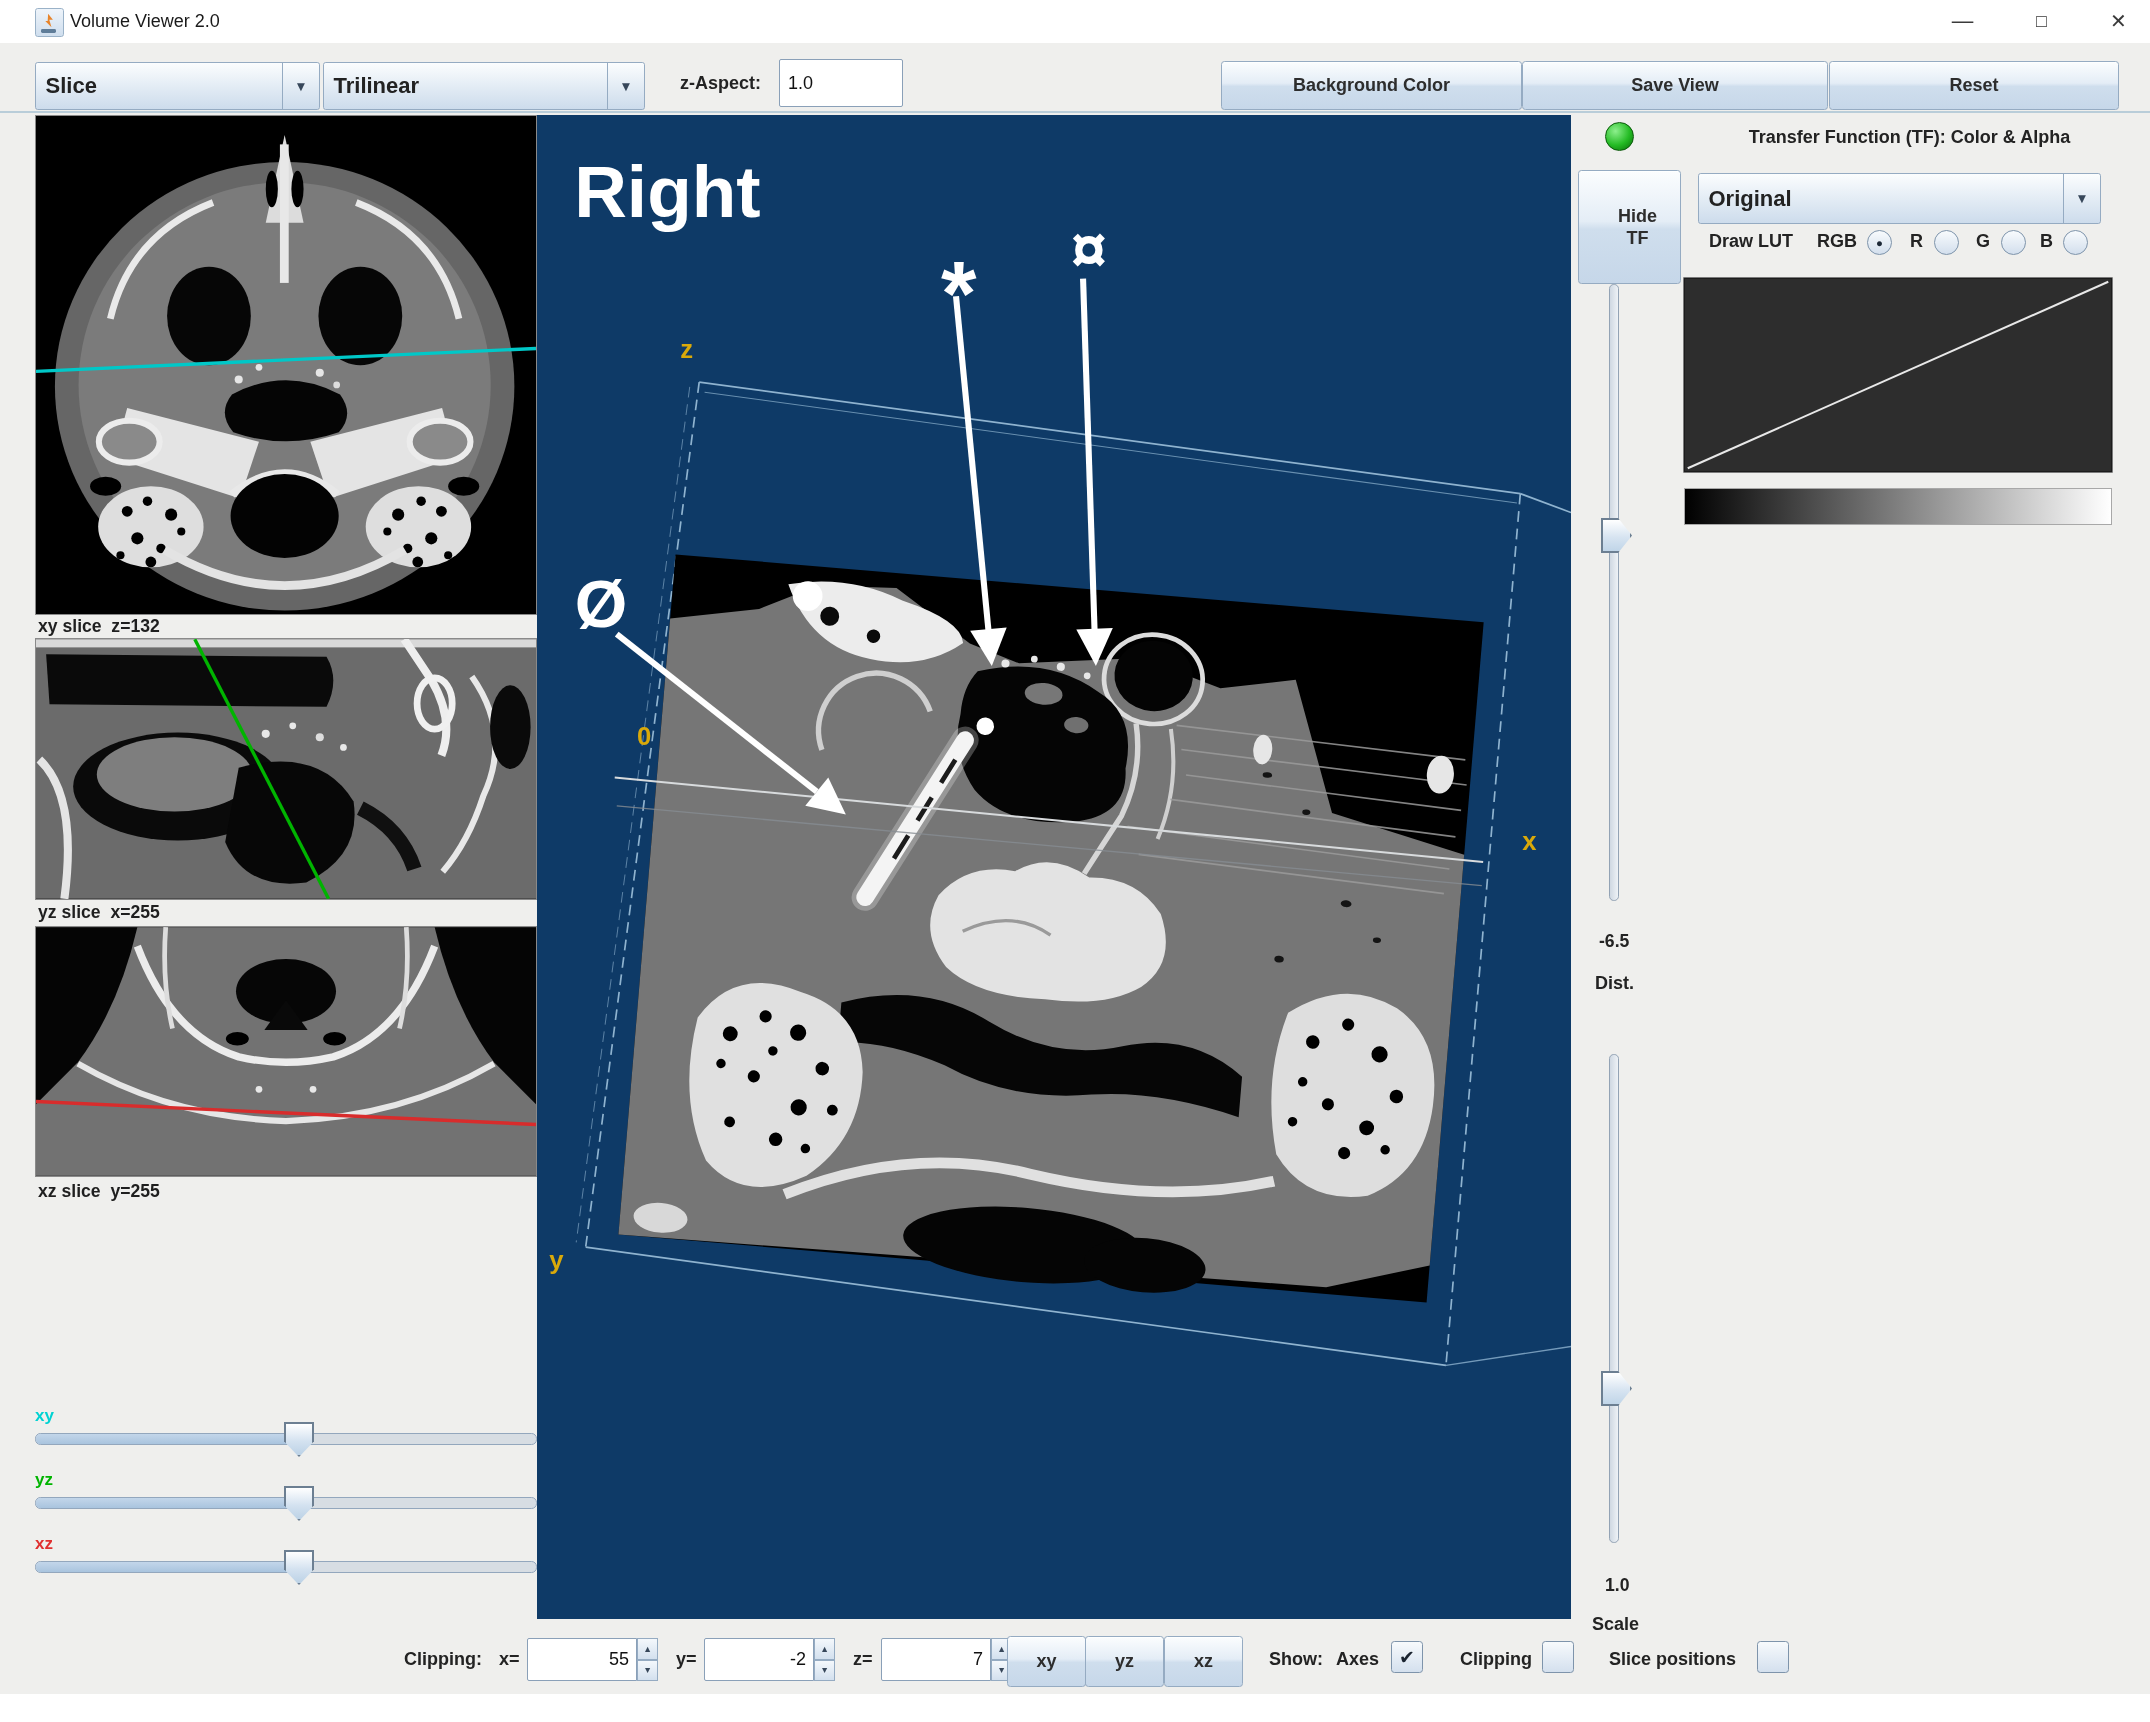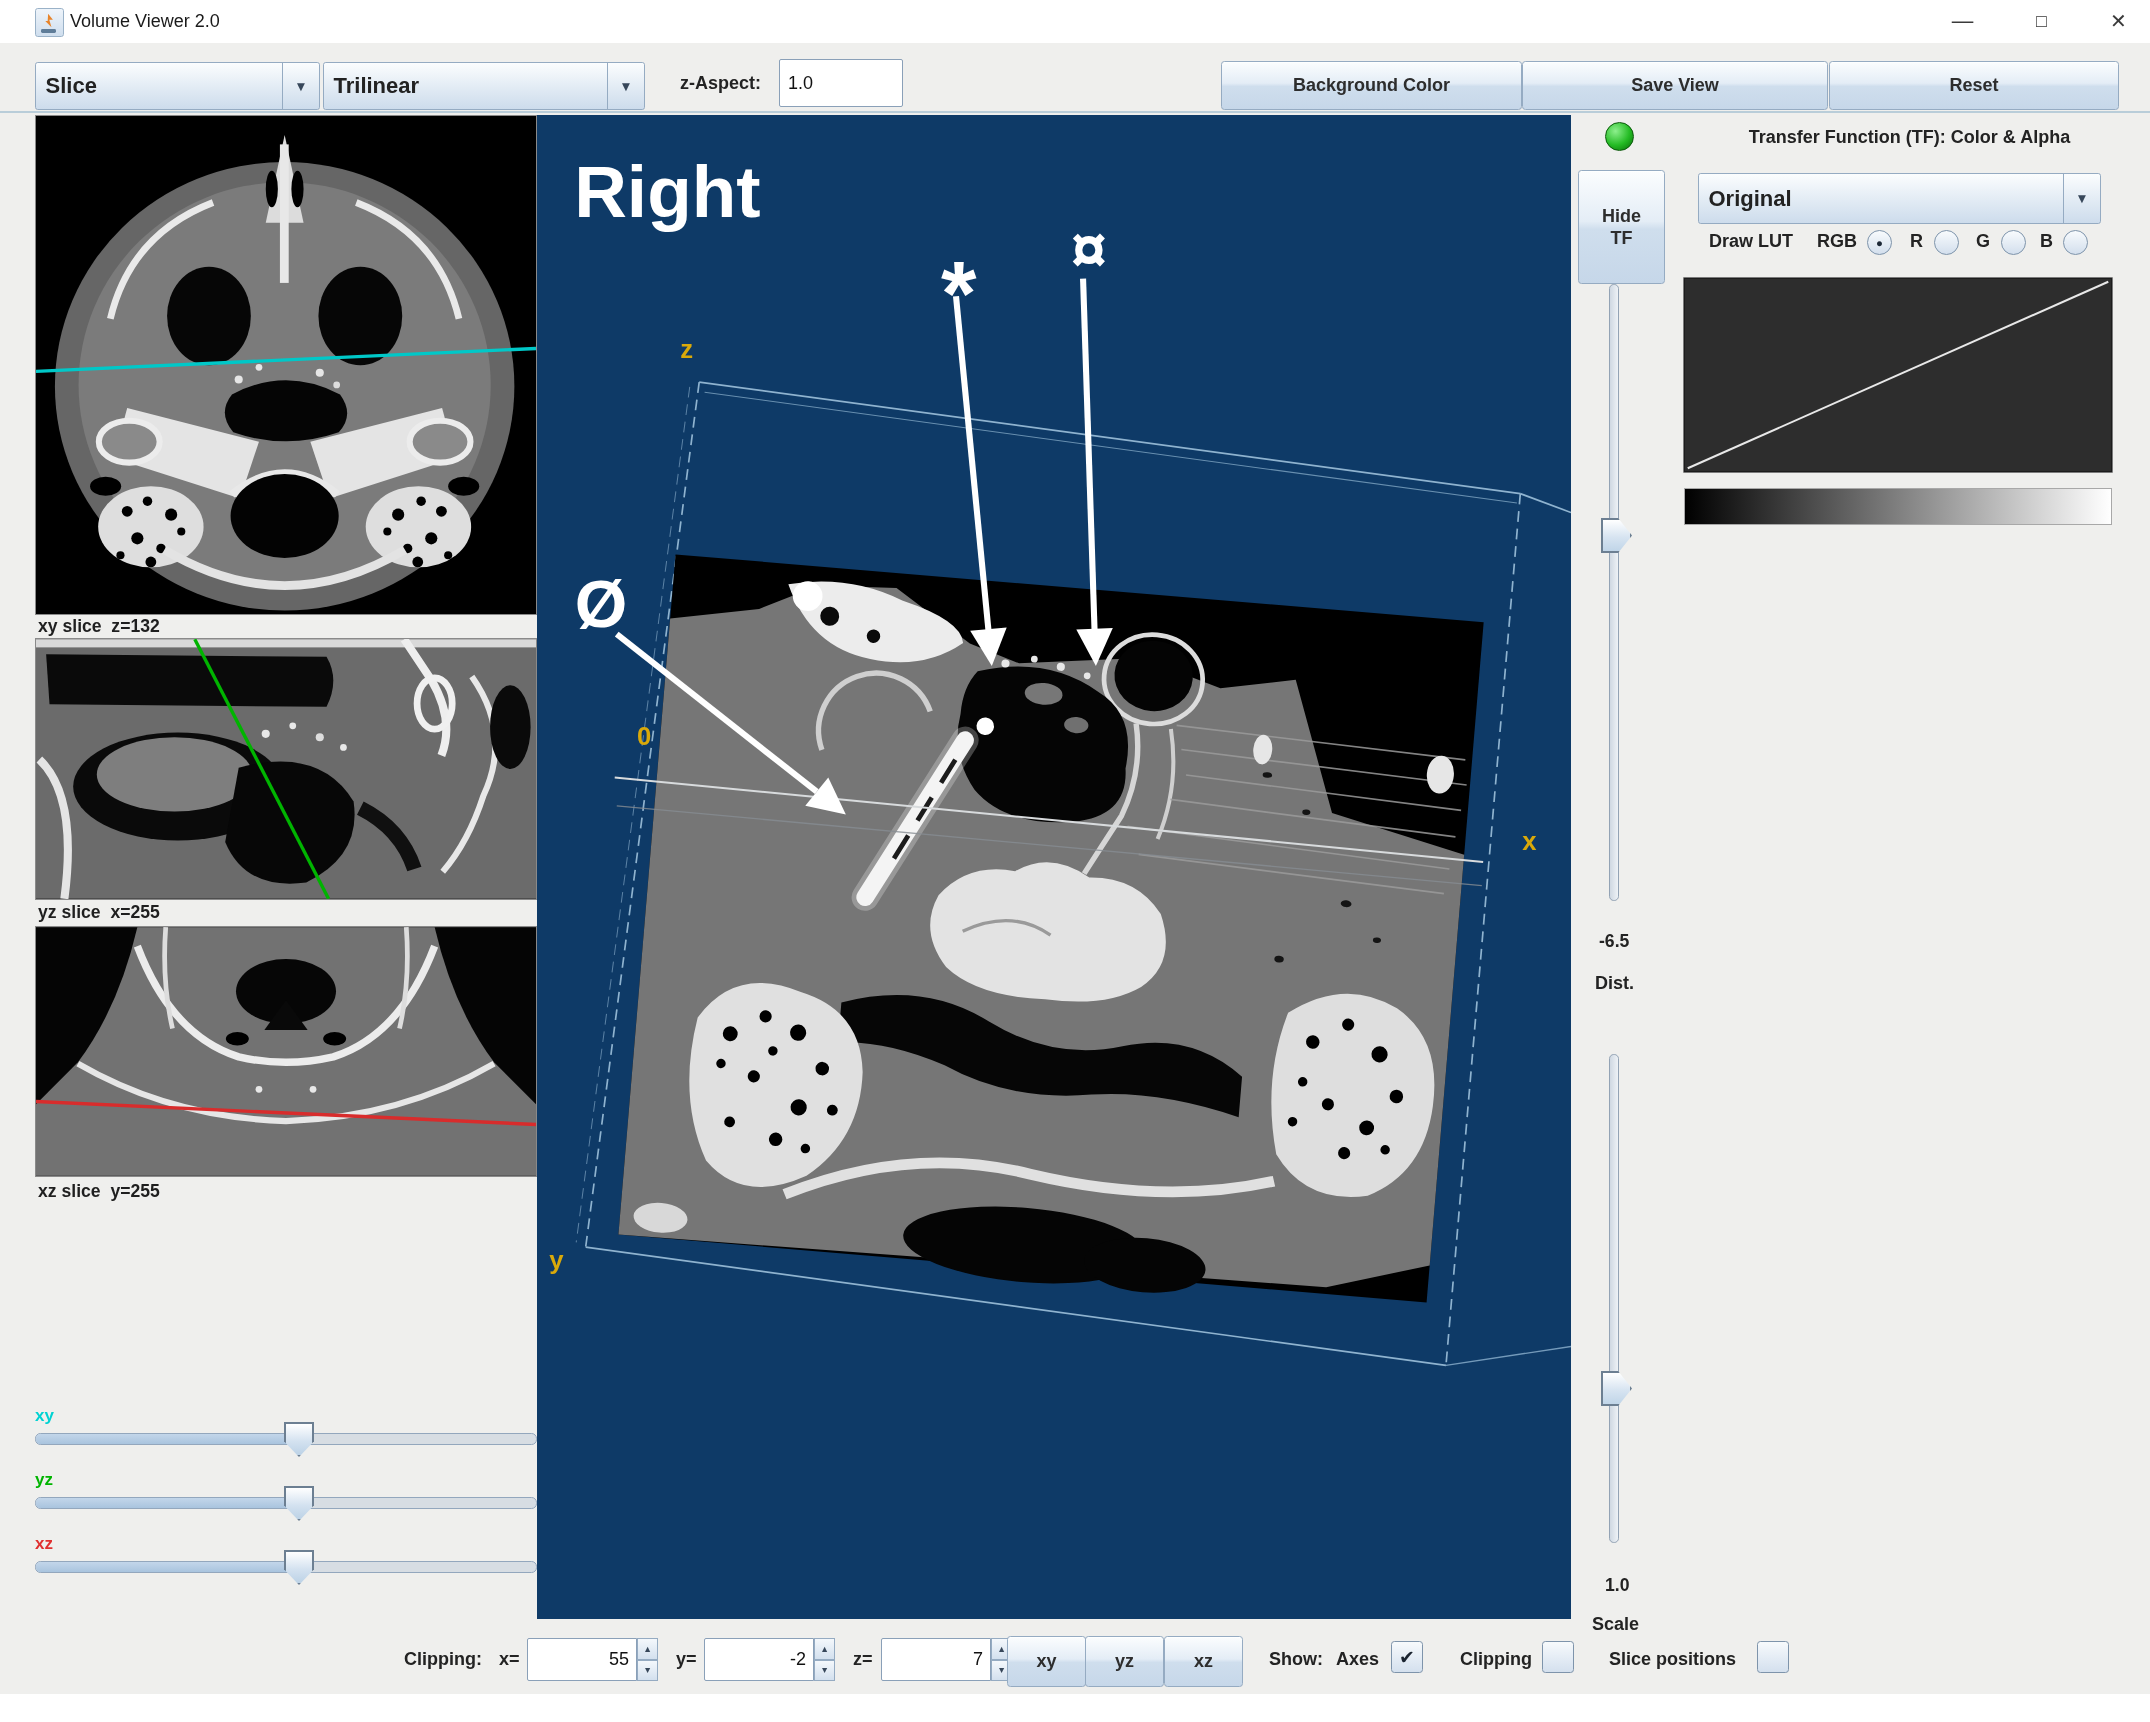--- a/index.html
+++ b/index.html
@@ -343,21 +343,21 @@
         <polygon points="827,815 798,761 852,759" fill="#ffffff"></polygon>
         <line x1="118" y1="768" x2="414" y2="1001" stroke="#ffffff" stroke-width="9"></line>
         <polygon points="457,1035 397,1022 431,980" fill="#ffffff"></polygon>
       </g>
     </svg>
   </div>
 
   <div class="abs led" style="left:1605px;top:122px;width:27px;height:27px;"></div>
   <div class="abs lab" style="left:1669px;top:127px;width:481px;text-align:center;">Transfer Function (TF): Color &amp; Alpha</div>
 
-  <div class="abs nimbus-btn" style="left:1578px;top:170px;width:85px;height:112px;flex-direction:column;line-height:1.25;">
+  <div class="abs nimbus-btn" style="left:1578px;top:170px;width:85px;height:112px;flex-direction:column;line-height:1.25;padding-left:16px;">
     <span>Hide</span>
     <span>TF</span>
   </div>
 
   <div class="abs combo" style="left:1698px;top:173px;width:401px;height:49px;">
     <div class="val">Original</div>
     <div class="arr">▼</div>
   </div>
 
   <div class="abs lab" style="left:1709px;top:231px;">Draw LUT</div>

